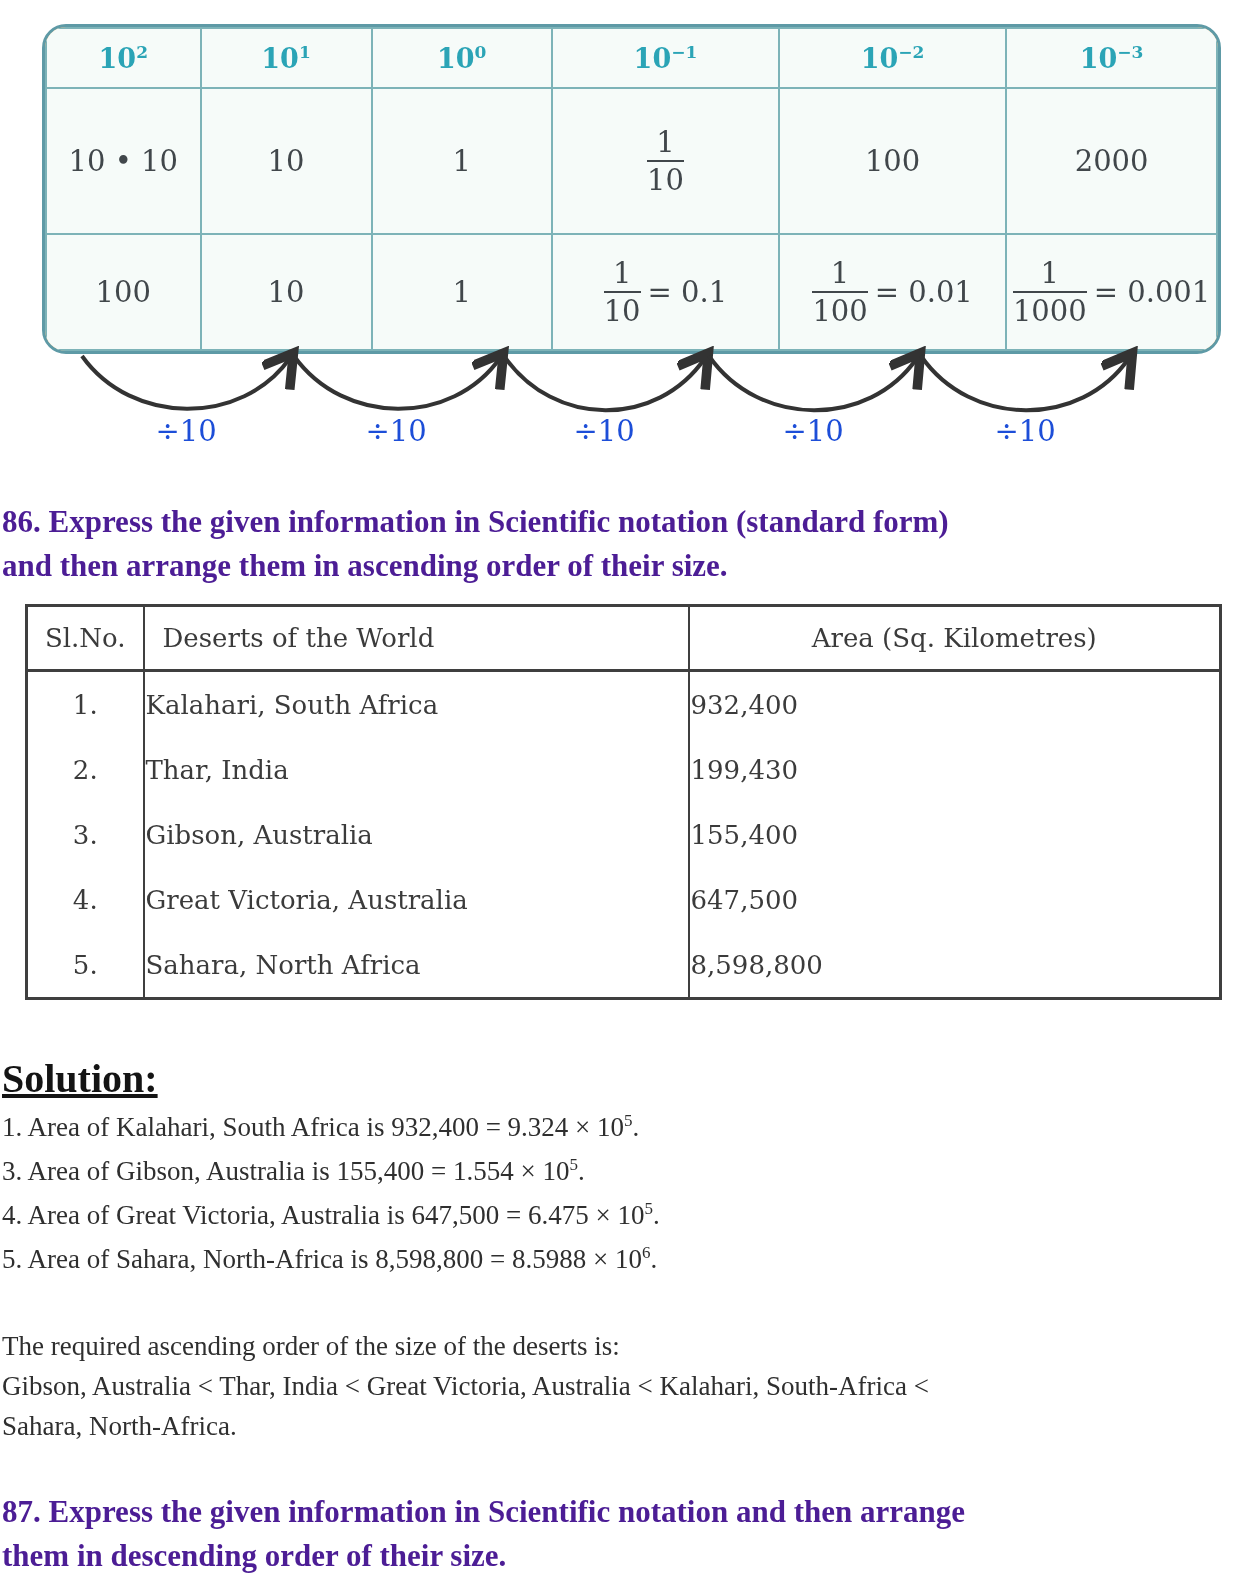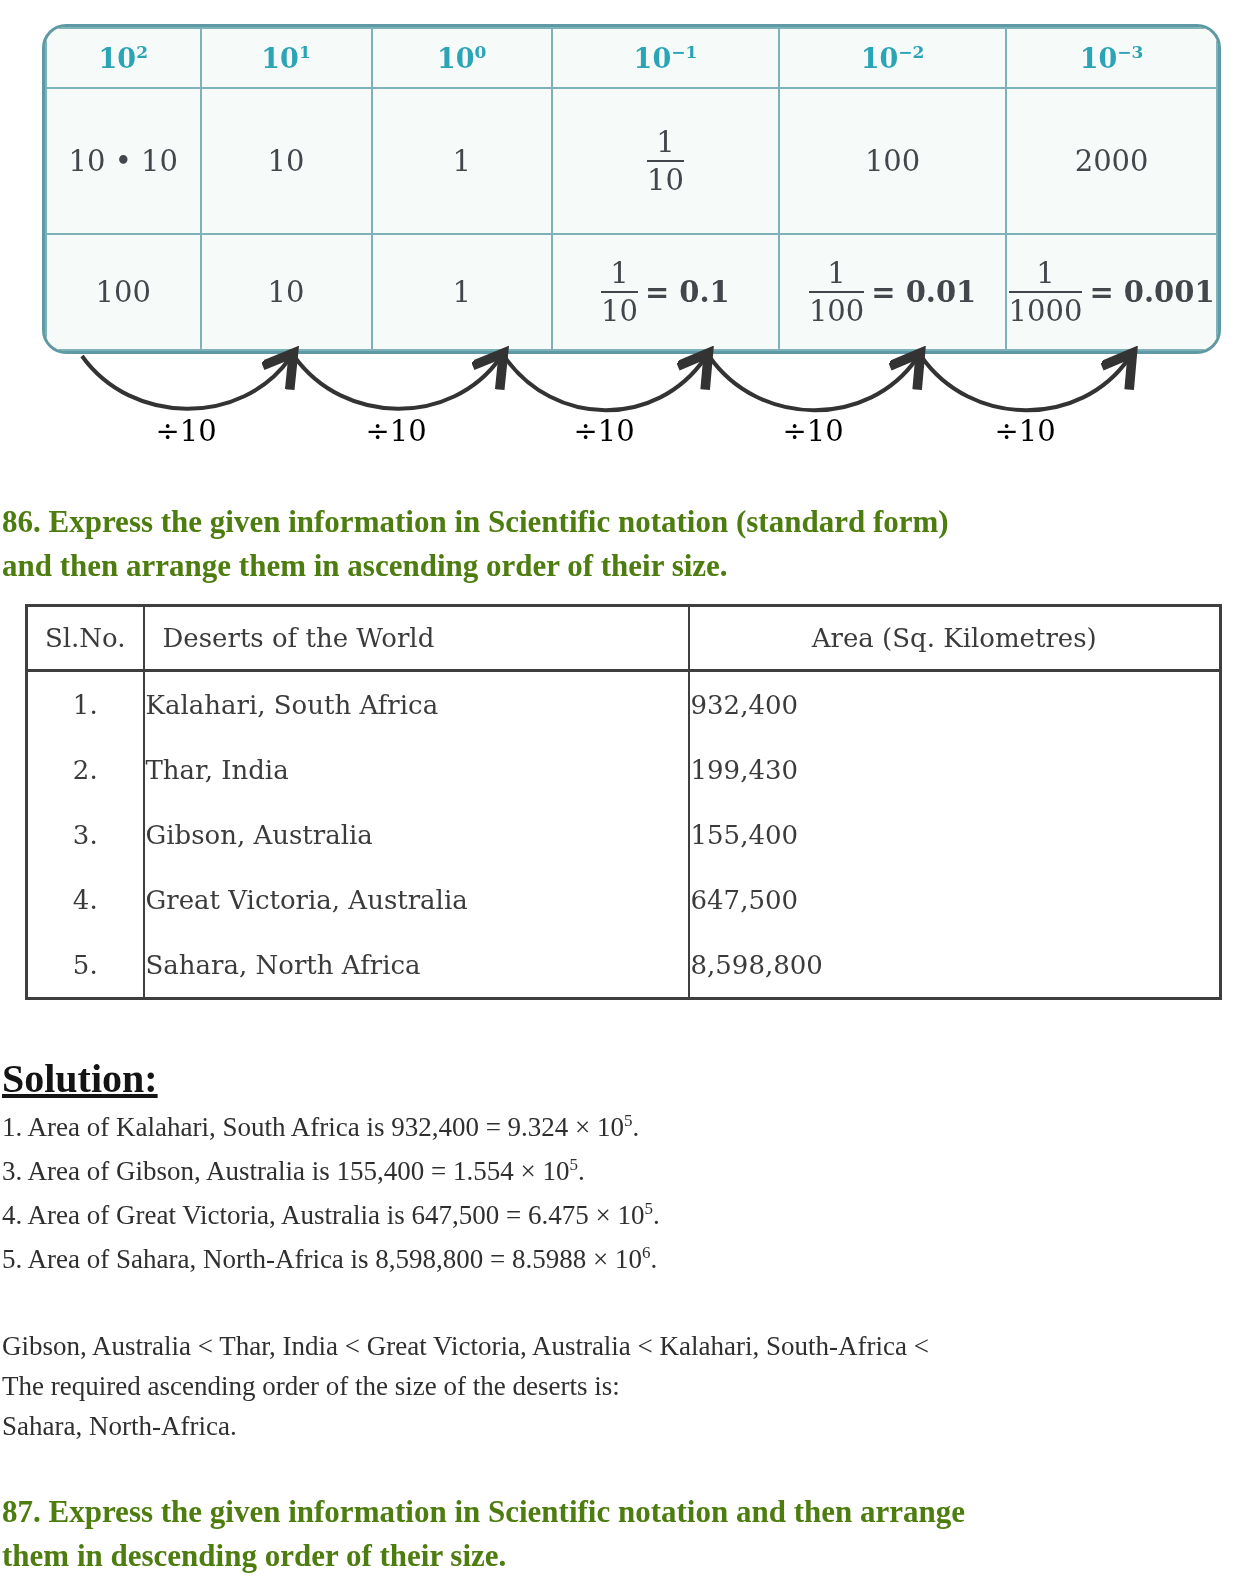--- a/index.html
+++ b/index.html
@@ -15,34 +15,34 @@
   }
   table.powers{width:100%;border-collapse:collapse;font-family:"DejaVu Serif",serif;table-layout:fixed;}
   .powers th,.powers td{border:2px solid #7db3b8;text-align:center;vertical-align:middle;background:#f6fbf9;}
   .powers th{height:56px;color:#2ba4b6;font-size:27px;font-weight:bold;}
   .powers th sup{font-size:17px;font-weight:bold;}
   .powers tr.r1 td{height:142px;font-size:29px;color:#41474b;}
   .powers tr.r2 td{height:112px;font-size:29px;color:#41474b;}
   .frac{display:inline-block;vertical-align:middle;text-align:center;line-height:1.05;}
   .frac .num{display:block;padding:0 8px 3px;border-bottom:2.5px solid #41474b;}
   .frac .den{display:block;padding-top:3px;}
-  .eq{display:inline-block;vertical-align:middle;margin-left:7px;font-weight:bold;}
+  .eq{display:inline-block;vertical-align:middle;margin-left:7px;}
 
   
   .arrows{position:absolute;left:42px;top:346px;width:1173px;height:118px;}
   .arrows svg{position:absolute;left:0;top:0;}
   .divlabel{
     position:absolute;top:68px;transform:translateX(-50%);
-    font-size:29px;color:#000000;font-family:"DejaVu Serif",serif;
+    font-size:29px;color:#1d4ed8;font-family:"DejaVu Serif",serif;
   }
 
   
   .question{
     position:absolute;left:2px;width:1240px;font-weight:bold;font-size:31px;
-    line-height:1.42;color:#4d7c0f;font-family:"Liberation Serif",serif;
+    line-height:1.42;color:#4c1d95;font-family:"Liberation Serif",serif;
   }
   .q86{top:500px;}
   .q87{top:1490px;}
 
   
   table.deserts{
     position:absolute;left:25px;top:604px;width:1194px;border-collapse:collapse;
     font-family:"DejaVu Serif",serif;color:#3b3b3b;border:3px solid #3f3f3f;table-layout:fixed;
   }
   .deserts th,.deserts td{border-left:2.5px solid #3f3f3f;border-right:2.5px solid #3f3f3f;}
@@ -195,22 +195,22 @@
   <div class="sol-heading">Solution:</div>
 
   <div class="sol-lines">
     <div><span>1. Area of Kalahari, South Africa is 932,400 = 9.324 × 10</span><sup>5</sup><span>.</span></div>
     <div><span>3. Area of Gibson, Australia is 155,400 = 1.554 × 10</span><sup>5</sup><span>.</span></div>
     <div><span>4. Area of Great Victoria, Australia is 647,500 = 6.475 × 10</span><sup>5</sup><span>.</span></div>
     <div><span>5. Area of Sahara, North-Africa is 8,598,800 = 8.5988 × 10</span><sup>6</sup><span>.</span></div>
   </div>
 
   <div class="order-block">
+    <div>The required ascending order of the size of the deserts is:</div>
     <div>Gibson, Australia &lt; Thar, India &lt; Great Victoria, Australia &lt; Kalahari, South-Africa &lt;</div>
-    <div>The required ascending order of the size of the deserts is:</div>
     <div>Sahara, North-Africa.</div>
   </div>
 
   <div class="question q87">
     <div>87. Express the given information in Scientific notation and then arrange</div>
     <div>them in descending order of their size.</div>
   </div>
 
 </div>
 

